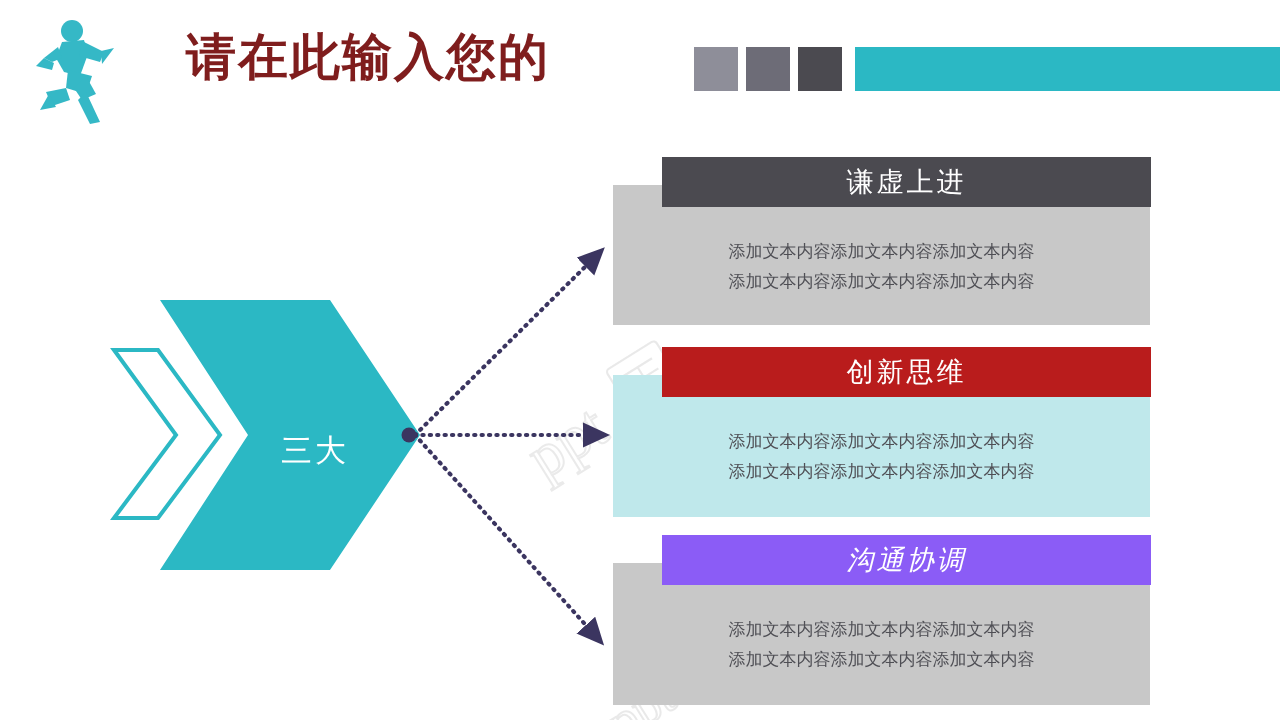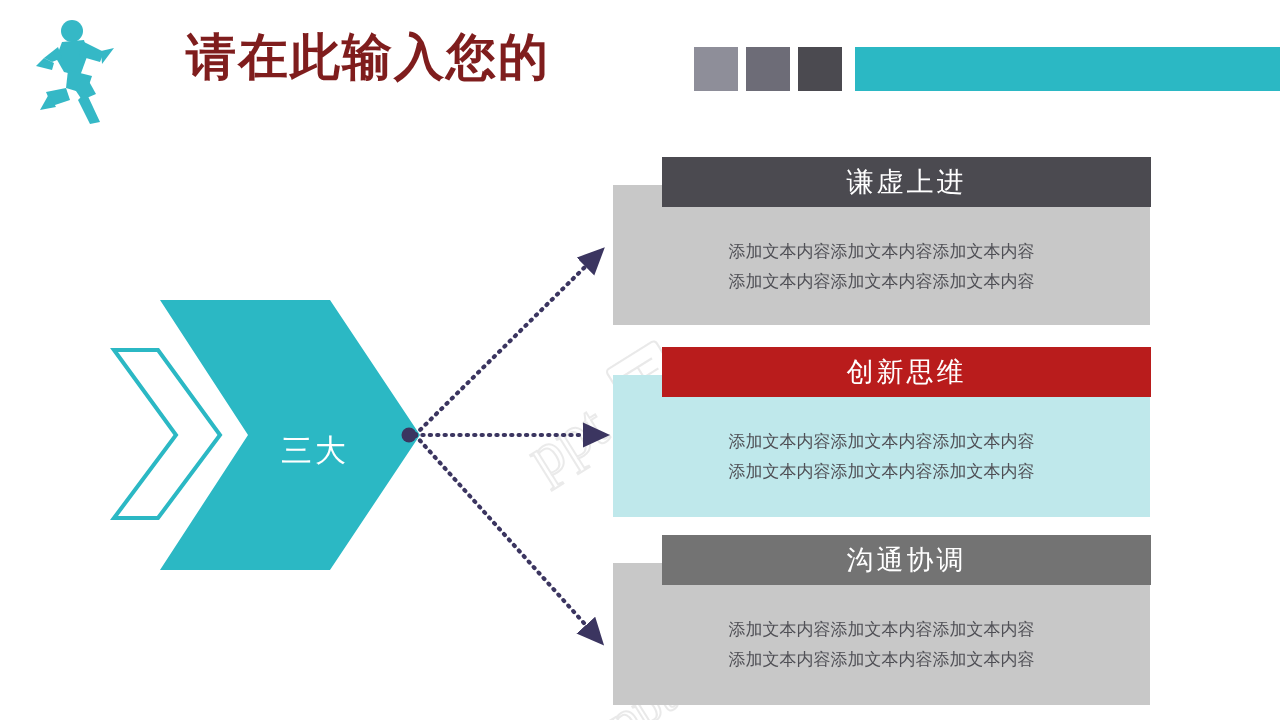--- a/index.html
+++ b/index.html
@@ -126,21 +126,21 @@
   #card-1 .card-head { background: #4b4a50; }
 
   
   #card-2 { left: 613px; top: 347px; width: 537px; height: 170px; }
   #card-2 .card-body { height: 142px; background: #bfe8eb; }
   #card-2 .card-head { background: #b91c1c; }
 
   
   #card-3 { left: 613px; top: 535px; width: 537px; height: 170px; }
   #card-3 .card-body { height: 142px; background: #c8c8c8; }
-  #card-3 .card-head { background: #737373; }
+  #card-3 .card-head { background: #8b5cf6; font-style: italic; }
 
   
   #watermark {
     position: absolute;
     left: 508px;
     top: 300px;
     width: 260px;
     height: 200px;
     opacity: 0.30;
     pointer-events: none;

